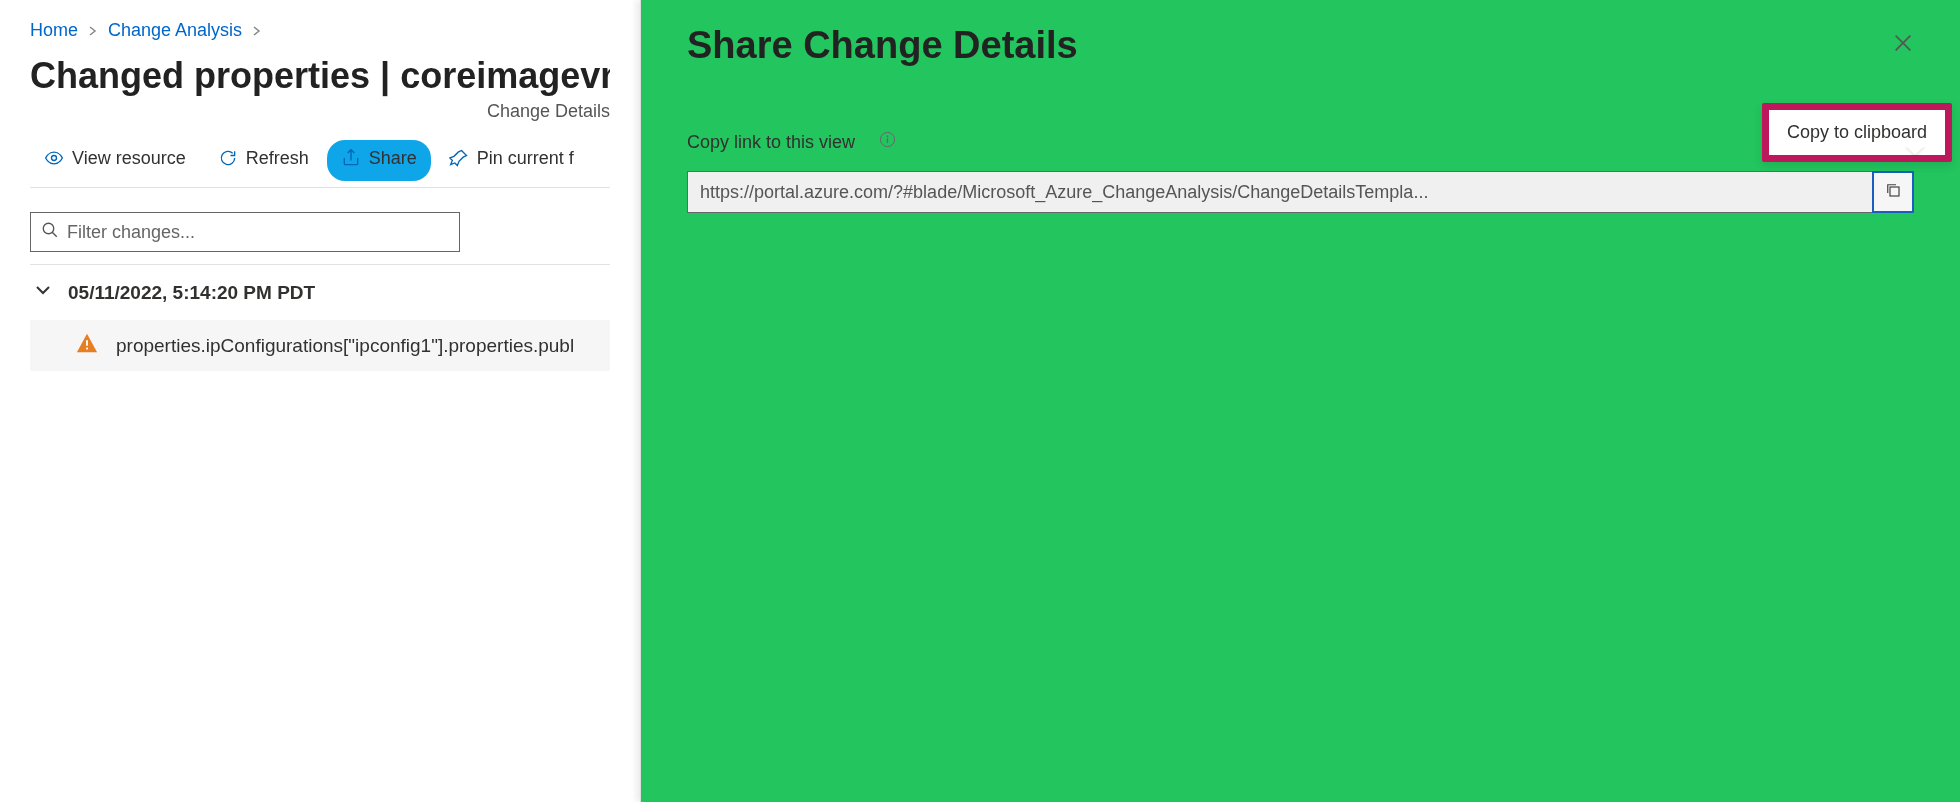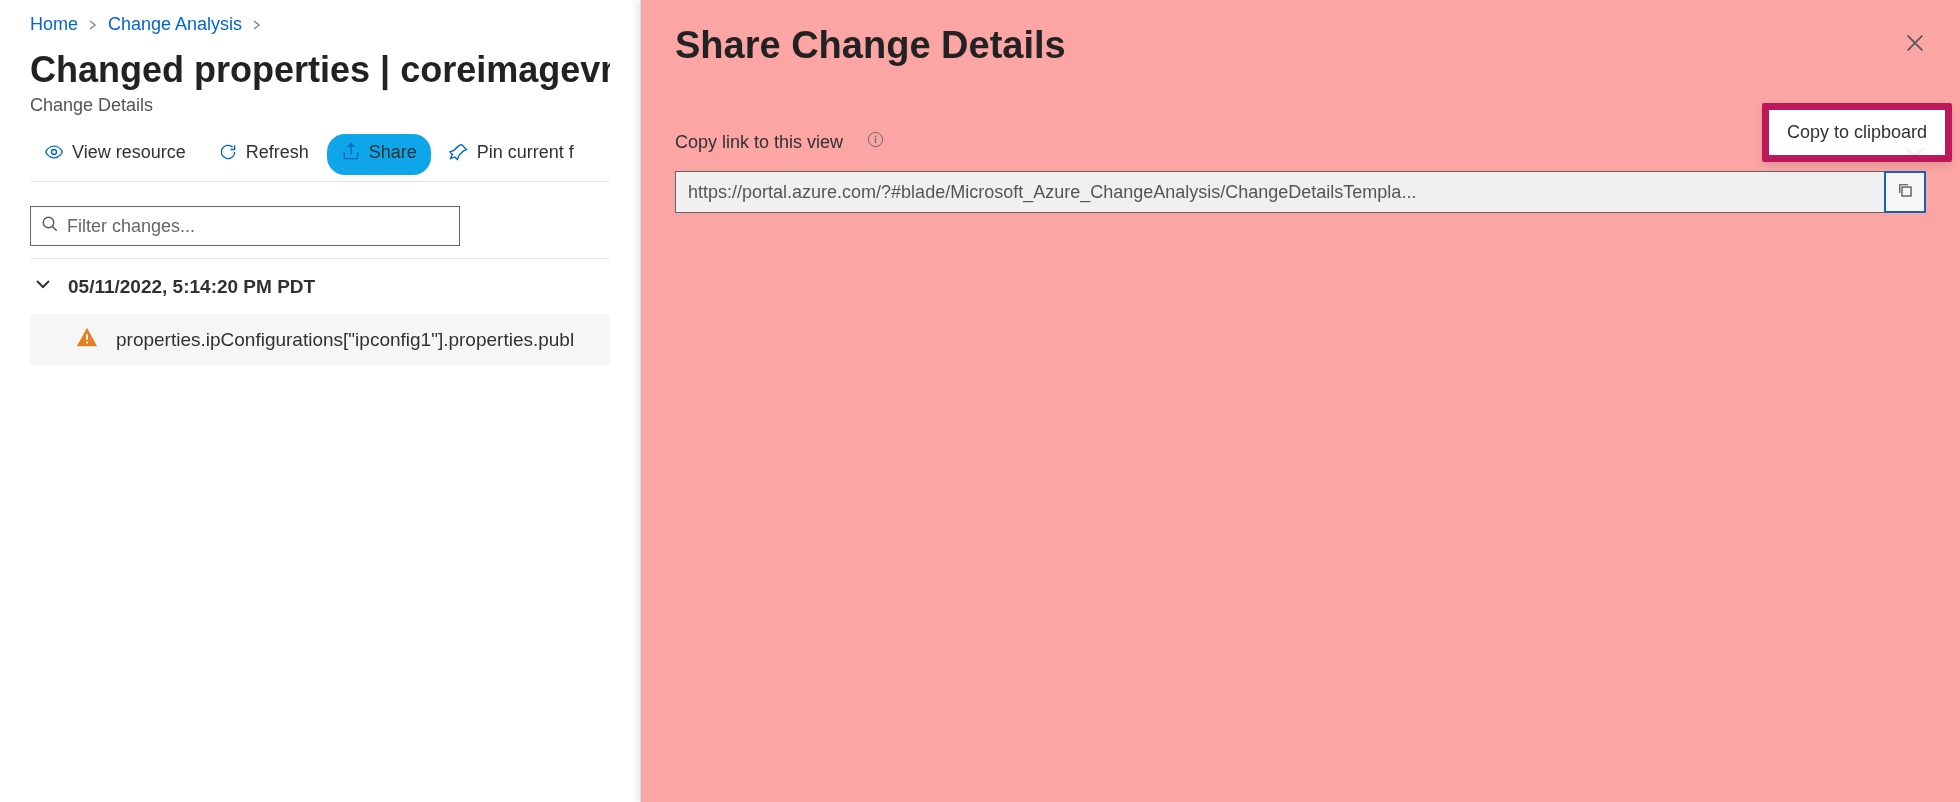--- a/index.html
+++ b/index.html
@@ -14,21 +14,21 @@
       height: 802px;
       overflow: hidden;
       position: relative;
       font-size: 17px;
       color: #323130;
     }
     a { text-decoration: none; }
 
     
     .main-area {
-      padding: 14px 30px;
+      padding: 20px 30px;
       width: 640px;
       overflow: hidden;
       white-space: nowrap;
     }
 
     .breadcrumb {
       display: flex;
       align-items: center;
       gap: 10px;
       font-size: 18px;
@@ -45,20 +45,21 @@
       font-weight: 600;
       color: #222;
       margin-bottom: 4px;
       white-space: nowrap;
       overflow: hidden;
     }
     .subtitle {
       font-size: 18px;
       color: #555;
       margin-bottom: 18px;
+      text-align: right;
     }
 
     .toolbar {
       display: flex;
       align-items: center;
       gap: 4px;
       border-bottom: 1px solid #e1e1e1;
       padding-bottom: 6px;
       margin-bottom: 24px;
     }
@@ -140,24 +141,24 @@
       overflow: hidden;
     }
 
     
     .side-panel {
       position: absolute;
       top: 0;
       right: 0;
       width: 1320px;
       height: 802px;
-      background: #fca5a5;
+      background: #22c55e;
       box-shadow: -4px 0 6px rgba(0,0,0,0.08);
       border-left: 1px solid #ddd;
-      padding: 24px 34px;
+      padding: 24px 46px;
     }
     .panel-header {
       display: flex;
       align-items: center;
       justify-content: space-between;
       margin-bottom: 64px;
     }
     .panel-title {
       font-size: 38px;
       font-weight: 600;

